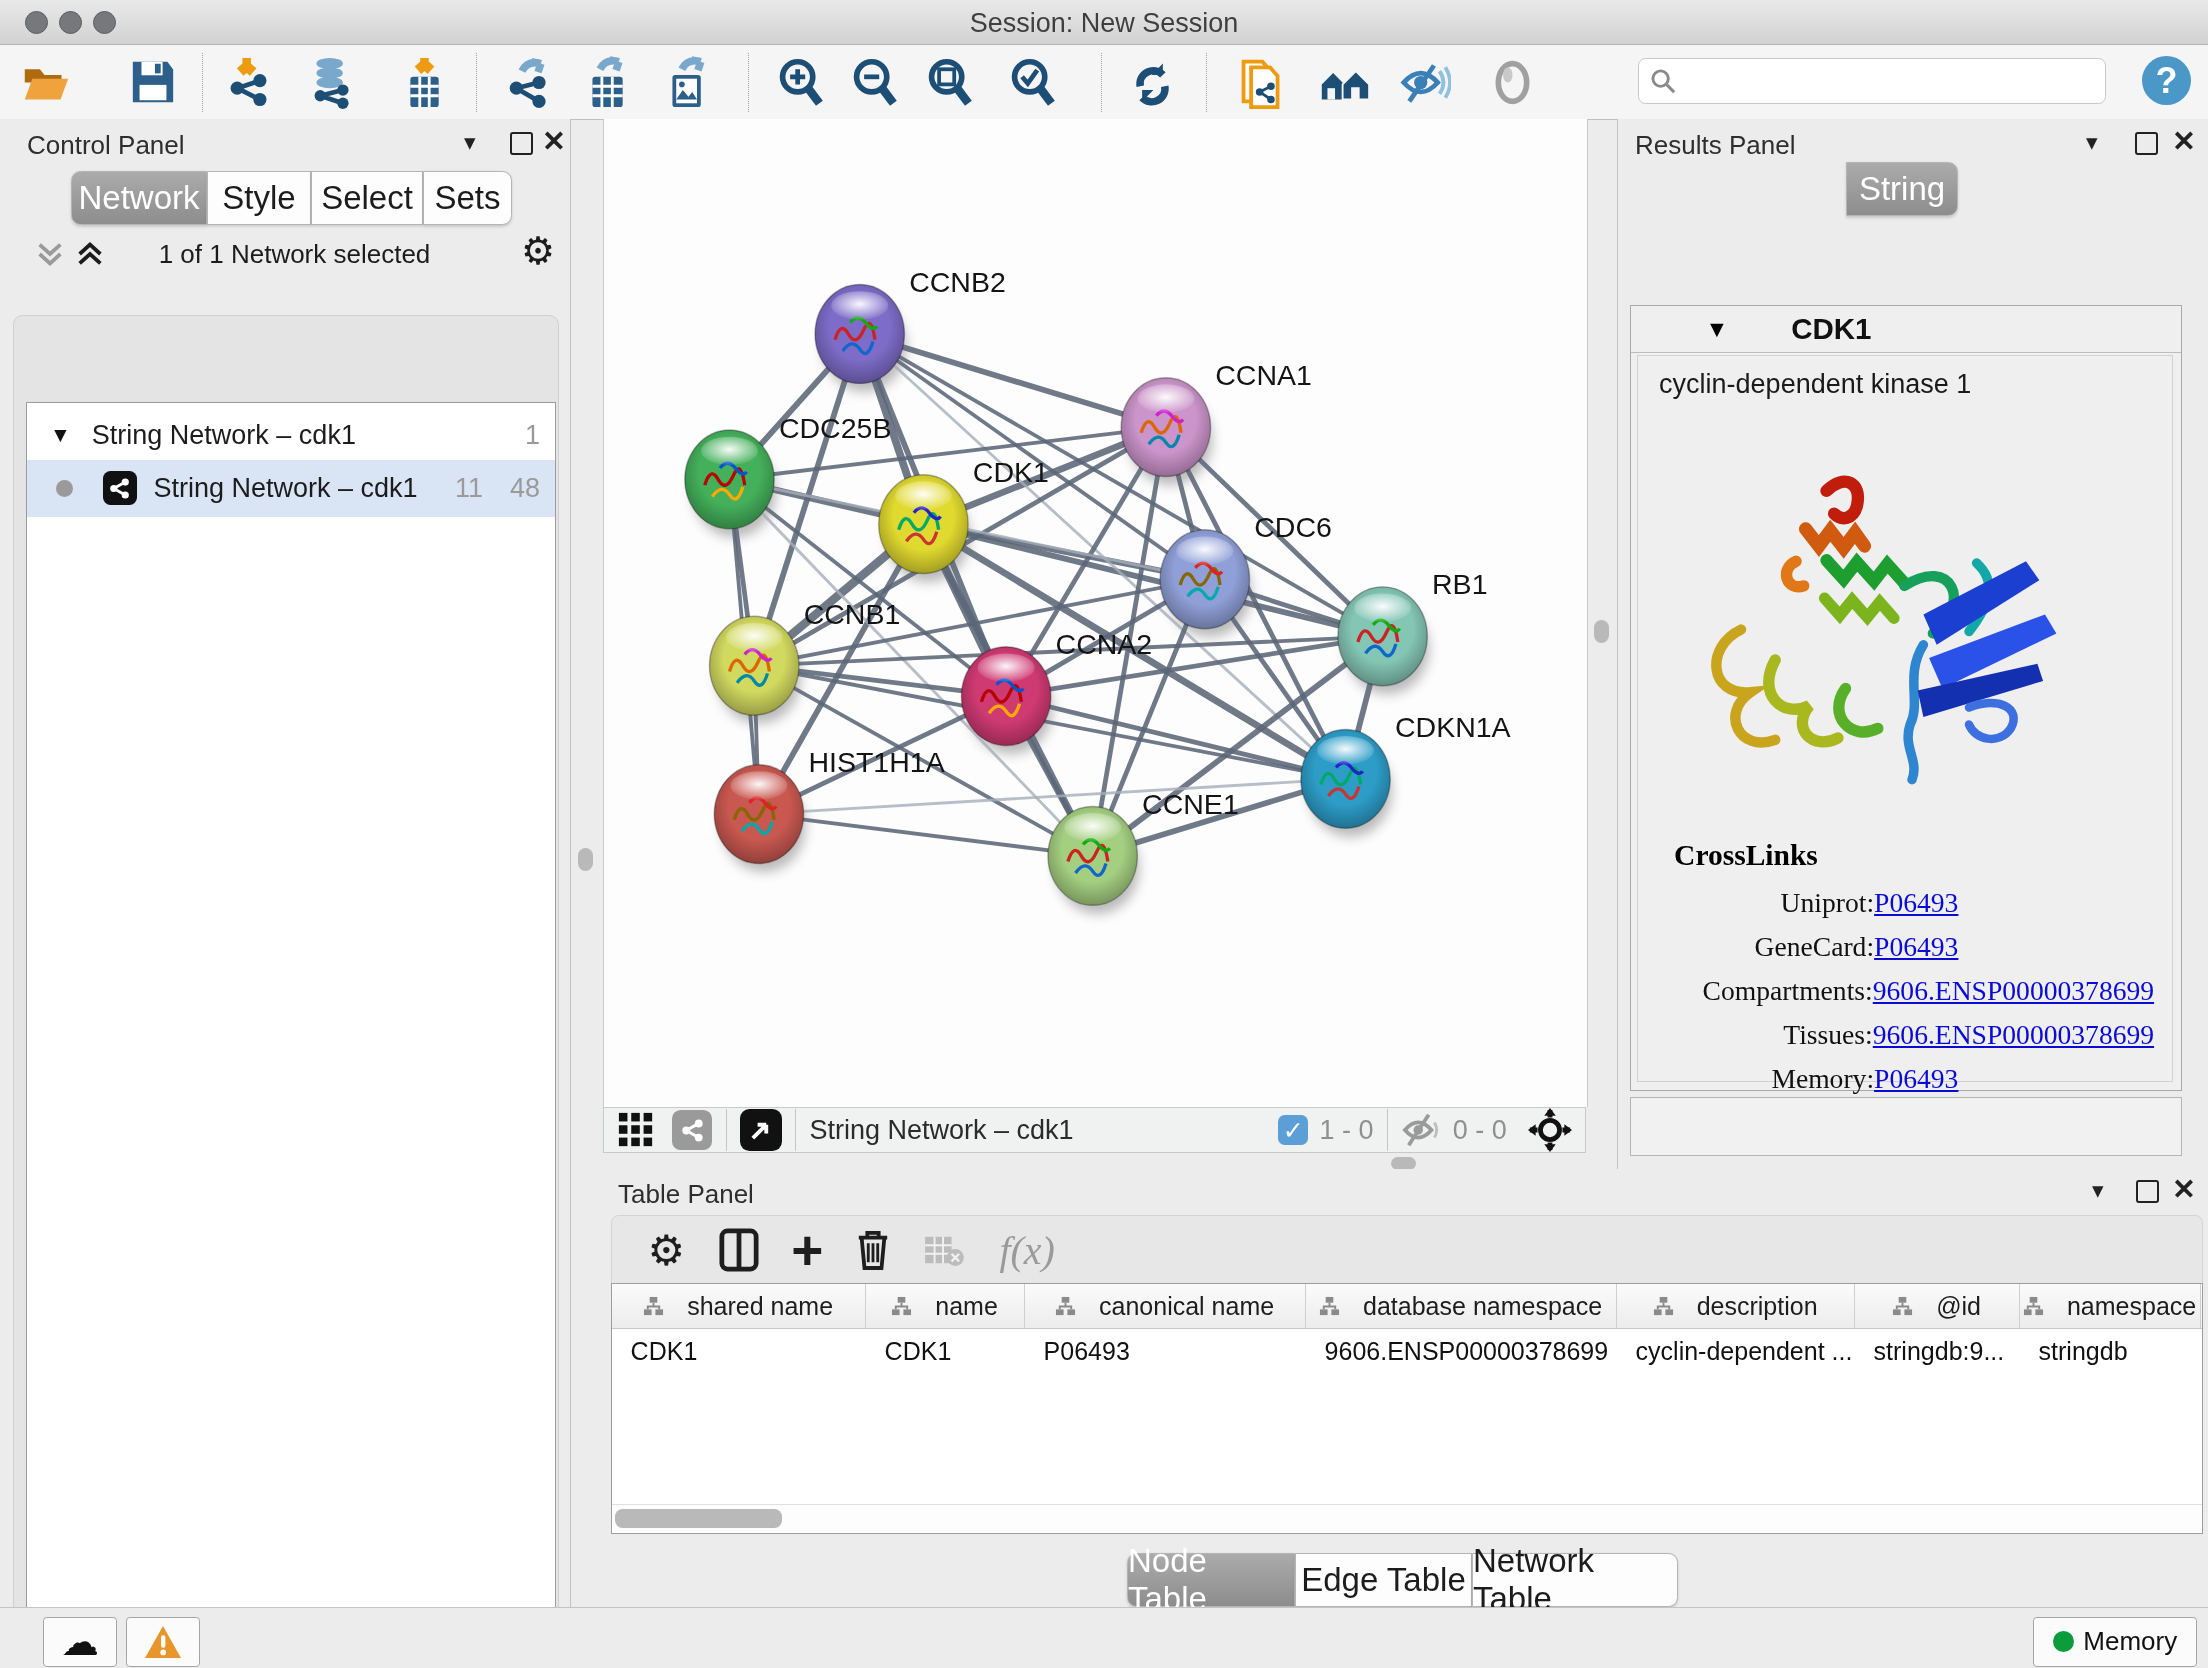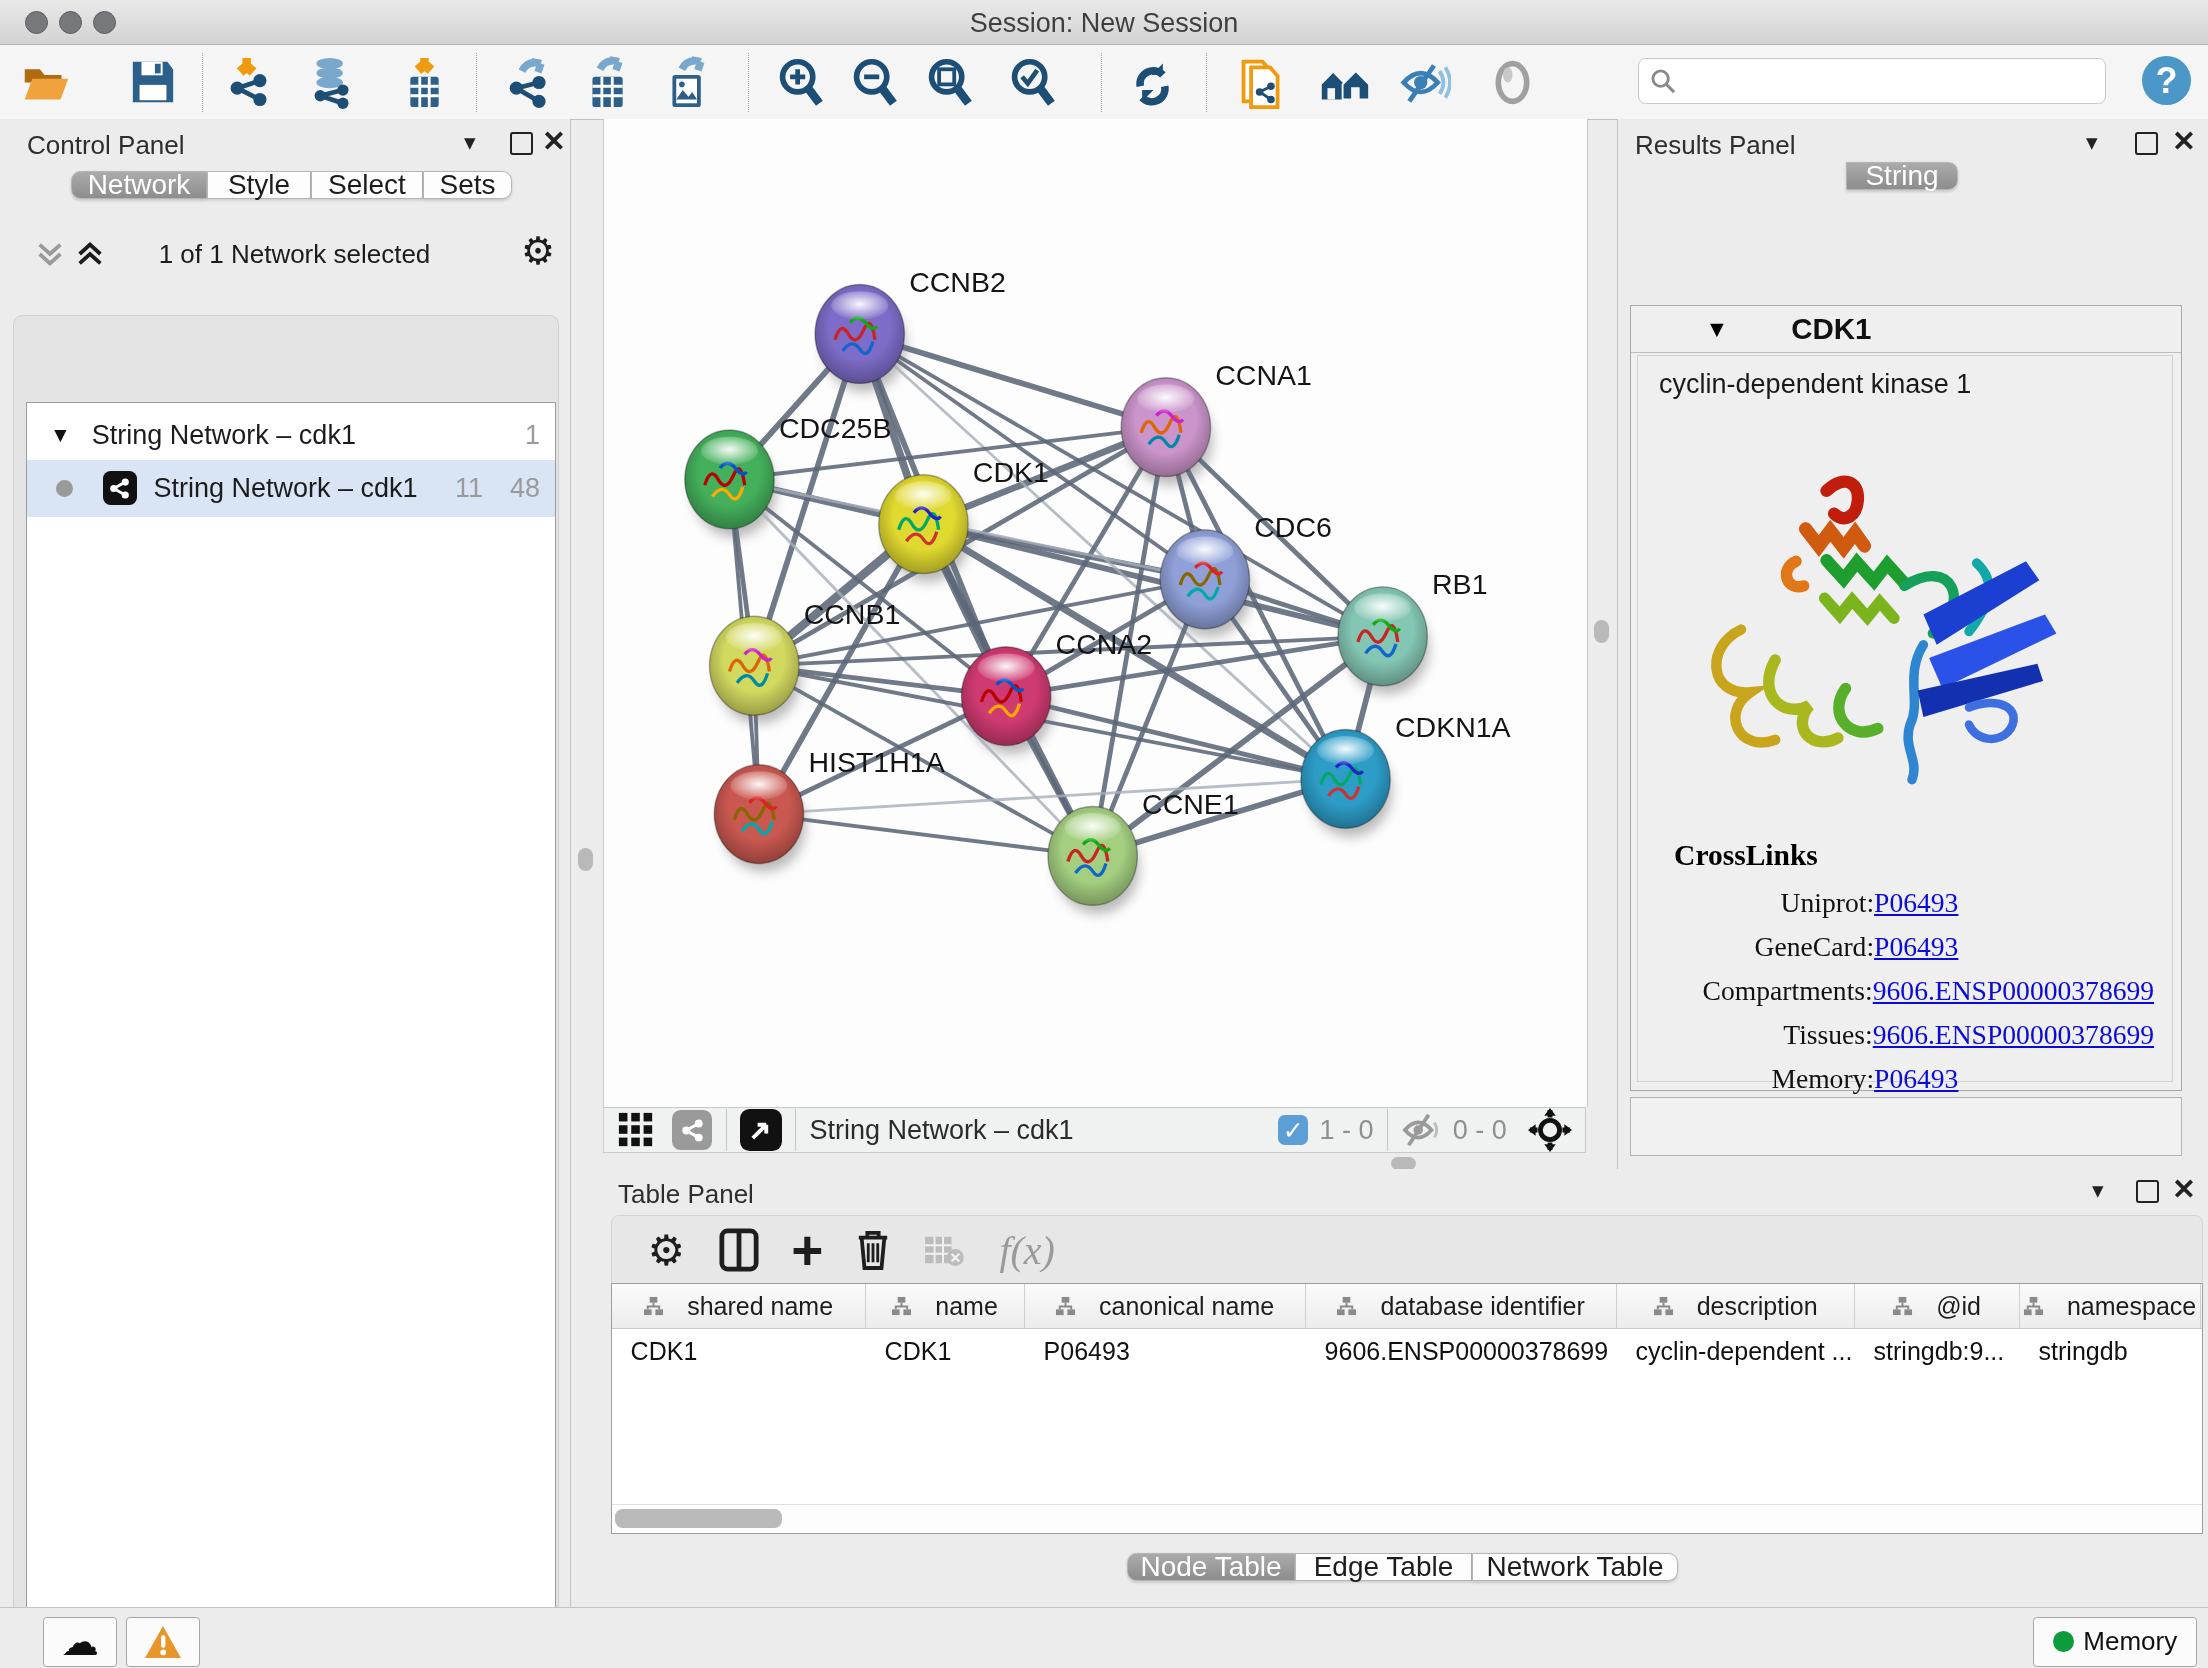--- a/index.html
+++ b/index.html
@@ -14,21 +14,21 @@
   .tbtn{top:10.5px;width:53px;height:53px;display:flex;align-items:center;justify-content:center;}
   .tsep{top:7.6px;height:59px;border-left:1.9px dotted #9aa4ad;width:0;}
   .searchbox{left:1638px;top:13.3px;width:468px;height:46px;background:#fff;border:1.9px solid #c8c8c8;border-radius:7.6px;display:flex;align-items:center;padding-left:11.4px;box-sizing:border-box;}
   .helpbtn{left:2142px;top:11.4px;width:49px;height:49px;border-radius:50%;background:#4a97c8;color:#fff;font-size:36px;font-weight:bold;display:flex;align-items:center;justify-content:center;}
   
   .phead{font-size:26px;color:#2e2e2e;}
   .pcaret{font-size:23px;color:#222;}
   .psq{width:19px;height:19px;border:2.9px solid #222;border-radius:2.9px;}
   .px{font-size:28.5px;font-weight:bold;color:#222;}
   
-  .tab{height:28px;box-sizing:border-box;border:1px solid #b5b5b5;background:#fdfdfd;color:#1c1c1c;font-size:28px;display:flex;align-items:center;justify-content:center;box-shadow:0 1.9px 2.9px rgba(0,0,0,.15);}
+  .tab{height:54px;box-sizing:border-box;border:1px solid #b5b5b5;background:#fdfdfd;color:#1c1c1c;font-size:33px;display:flex;align-items:center;justify-content:center;box-shadow:0 1.9px 2.9px rgba(0,0,0,.15);}
   .tab.sel{background:linear-gradient(#ababab,#8d8d8d);color:#fff;}
   .tab.first{border-radius:9.5px 0 0 9.5px;}
   .tab.last{border-radius:0 9.5px 9.5px 0;}
   
   .cp-inner{left:13.3px;top:196px;width:544px;height:1391px;background:#e4e4e4;border:1px solid #cfcfcf;border-radius:9.5px;}
   .cp-list{left:26px;top:283px;width:530px;height:1294px;background:#fff;border:1px solid #9b9b9b;box-sizing:border-box;}
   .treerow{height:49px;display:flex;align-items:center;font-size:27px;color:#1c1c1c;}
   .cnt{color:#9a9a9a;}
   .sharebadge{width:34px;height:34px;background:#111;border-radius:7.6px;display:flex;align-items:center;justify-content:center;}
   
@@ -642,21 +642,21 @@
             </svg>
             <span>canonical name</span>
           </div>
           <div class="thc" style="width: 311px;">
             <svg width="21" height="21" viewBox="0 0 22 22">
               <rect x="7" y="1" width="8" height="6" fill="#8a8a8a"></rect>
               <rect x="1" y="14" width="8" height="6" fill="#8a8a8a"></rect>
               <rect x="13" y="14" width="8" height="6" fill="#8a8a8a"></rect>
               <path d="M11 7 v4 M5 14 v-3 h12 v3" stroke="#8a8a8a" stroke-width="2" fill="none"></path>
             </svg>
-            <span>database identifier</span>
+            <span>database namespace</span>
           </div>
           <div class="thc" style="width: 238px;">
             <svg width="21" height="21" viewBox="0 0 22 22">
               <rect x="7" y="1" width="8" height="6" fill="#8a8a8a"></rect>
               <rect x="1" y="14" width="8" height="6" fill="#8a8a8a"></rect>
               <rect x="13" y="14" width="8" height="6" fill="#8a8a8a"></rect>
               <path d="M11 7 v4 M5 14 v-3 h12 v3" stroke="#8a8a8a" stroke-width="2" fill="none"></path>
             </svg>
             <span>description</span>
           </div>

